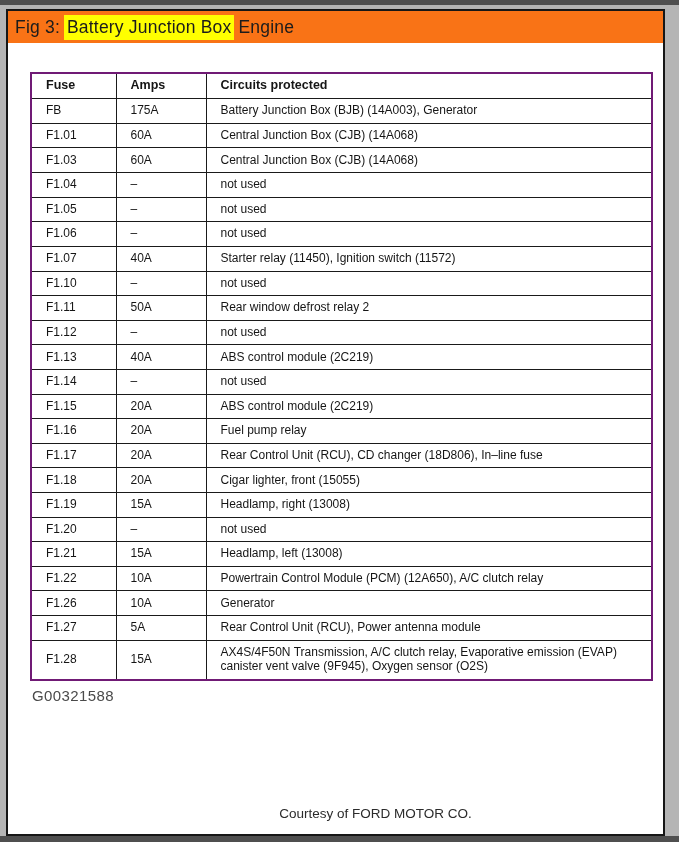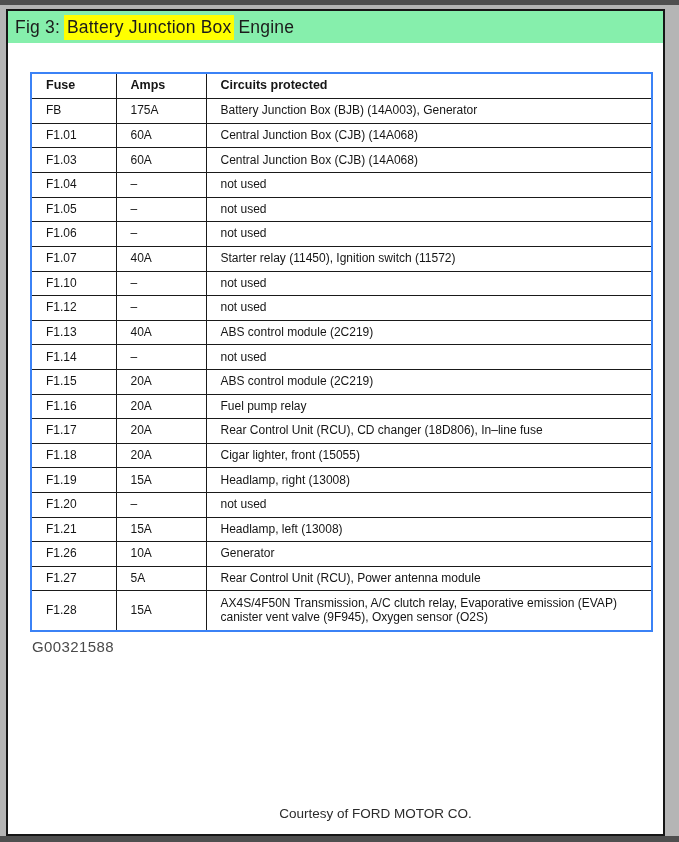--- a/index.html
+++ b/index.html
@@ -33,21 +33,21 @@
     top: 9px;
     left: 6px;
     width: 659px;
     height: 827px;
     box-sizing: border-box;
     background: #ffffff;
     border: 2px solid #161616;
   }
   .fig-header {
     height: 32px;
-    background: #86efac;
+    background: #f97316;
     display: flex;
     align-items: center;
     padding-left: 7px;
     font-size: 17.5px;
     color: #1c1c1c;
     letter-spacing: 0.2px;
   }
   .fig-header mark {
     background: #ffff00;
     color: #1c1c1c;
@@ -64,21 +64,21 @@
   }
   table.fuse-table th,
   table.fuse-table td {
     border: 1.6px solid #1a1a1a;
     text-align: left;
     vertical-align: middle;
     padding: 4.2px 8px 4.8px 14px;
     line-height: 1.22;
   }
   table.fuse-table {
-    border: 2px solid #3b82f6;
+    border: 2px solid #701a75;
   }
   table.fuse-table th {
     font-weight: bold;
     font-size: 12.5px;
   }
   col.col-fuse { width: 85px; }
   col.col-amps { width: 90px; }
   col.col-circuits { width: 446px; }
   .fig-code {
     margin: 6px 0 0 24px;
@@ -158,20 +158,25 @@
           <td>F1.07</td>
           <td>40A</td>
           <td>Starter relay (11450), Ignition switch (11572)</td>
         </tr>
         <tr>
           <td>F1.10</td>
           <td>–</td>
           <td>not used</td>
         </tr>
         <tr>
+          <td>F1.11</td>
+          <td>50A</td>
+          <td>Rear window defrost relay 2</td>
+        </tr>
+        <tr>
           <td>F1.12</td>
           <td>–</td>
           <td>not used</td>
         </tr>
         <tr>
           <td>F1.13</td>
           <td>40A</td>
           <td>ABS control module (2C219)</td>
         </tr>
         <tr>
@@ -208,20 +213,25 @@
           <td>F1.20</td>
           <td>–</td>
           <td>not used</td>
         </tr>
         <tr>
           <td>F1.21</td>
           <td>15A</td>
           <td>Headlamp, left (13008)</td>
         </tr>
         <tr>
+          <td>F1.22</td>
+          <td>10A</td>
+          <td>Powertrain Control Module (PCM) (12A650), A/C clutch relay</td>
+        </tr>
+        <tr>
           <td>F1.26</td>
           <td>10A</td>
           <td>Generator</td>
         </tr>
         <tr>
           <td>F1.27</td>
           <td>5A</td>
           <td>Rear Control Unit (RCU), Power antenna module</td>
         </tr>
         <tr>

